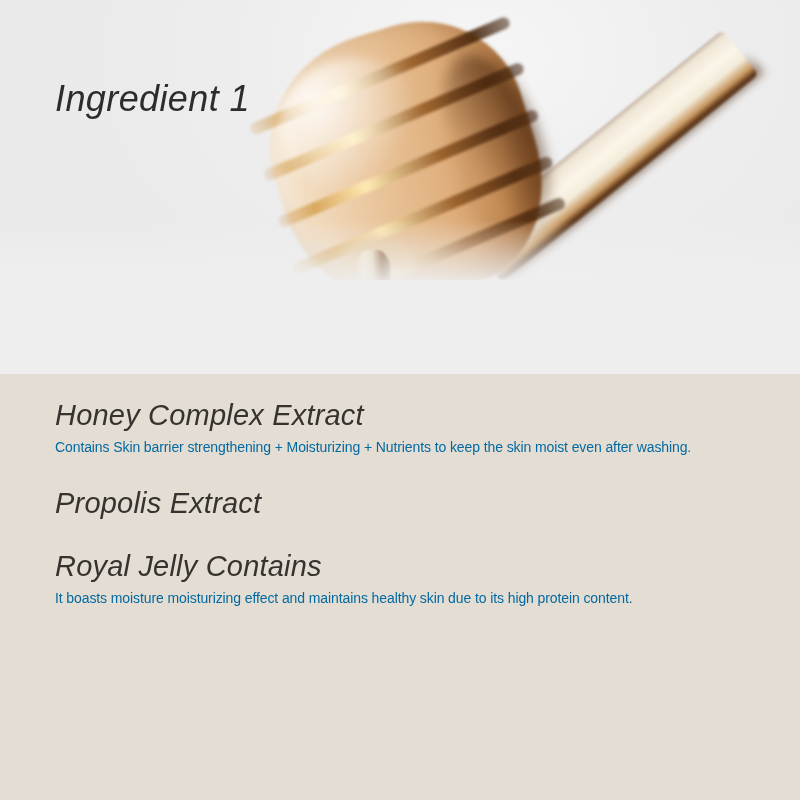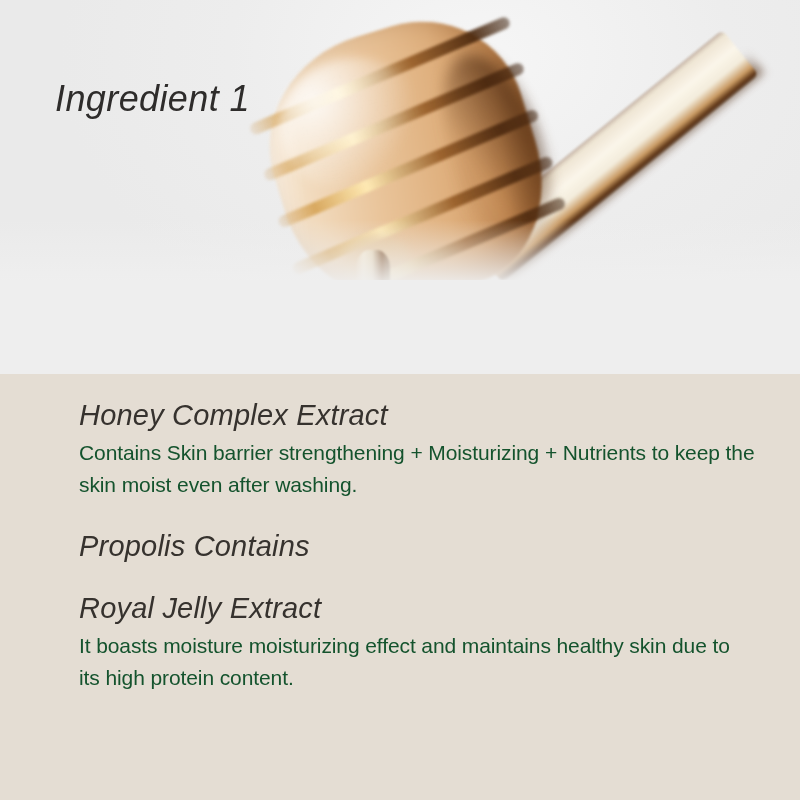--- a/index.html
+++ b/index.html
@@ -173,41 +173,41 @@
     background:linear-gradient(to bottom, rgba(239,239,239,0), rgba(239,239,239,0.9));
     z-index:7;
   }
 
   
   .panel {
     position:absolute;
     left:0; top:374px;
     width:800px; height:426px;
     background:#e4ddd3;
-    padding:24px 45px 0 79px;
+    padding:24px 45px 0 55px;
   }
 
   .section { margin-bottom:28px; }
   .section:last-child { margin-bottom:0; }
 
   .section-title {
     font-size:29px;
     font-style:italic;
     font-weight:300;
     letter-spacing:0.2px;
     color:#36322e;
     line-height:1.18;
     margin-bottom:5px;
   }
 
   .section-body {
-    font-size:21px;
+    font-size:14px;
     font-weight:300;
     line-height:1.52;
-    color:#14532d;
+    color:#0369a1;
     max-width:712px;
     letter-spacing:-0.1px;
   }
 </style>
 </head>
 <body>
 
 <div class="page">
 
   <div class="hero">
@@ -236,22 +236,22 @@
   </div>
 
   <div class="panel">
 
     <div class="section">
       <div class="section-title">Honey Complex Extract</div>
       <div class="section-body">Contains Skin barrier strengthening + Moisturizing + Nutrients to keep the skin moist even after washing.</div>
     </div>
 
     <div class="section">
-      <div class="section-title">Propolis Contains</div>
+      <div class="section-title">Propolis Extract</div>
     </div>
 
     <div class="section">
-      <div class="section-title">Royal Jelly Extract</div>
+      <div class="section-title">Royal Jelly Contains</div>
       <div class="section-body">It boasts moisture moisturizing effect and maintains healthy skin due to its high protein content.</div>
     </div>
 
   </div>
 </div>
 
 </body></html>

